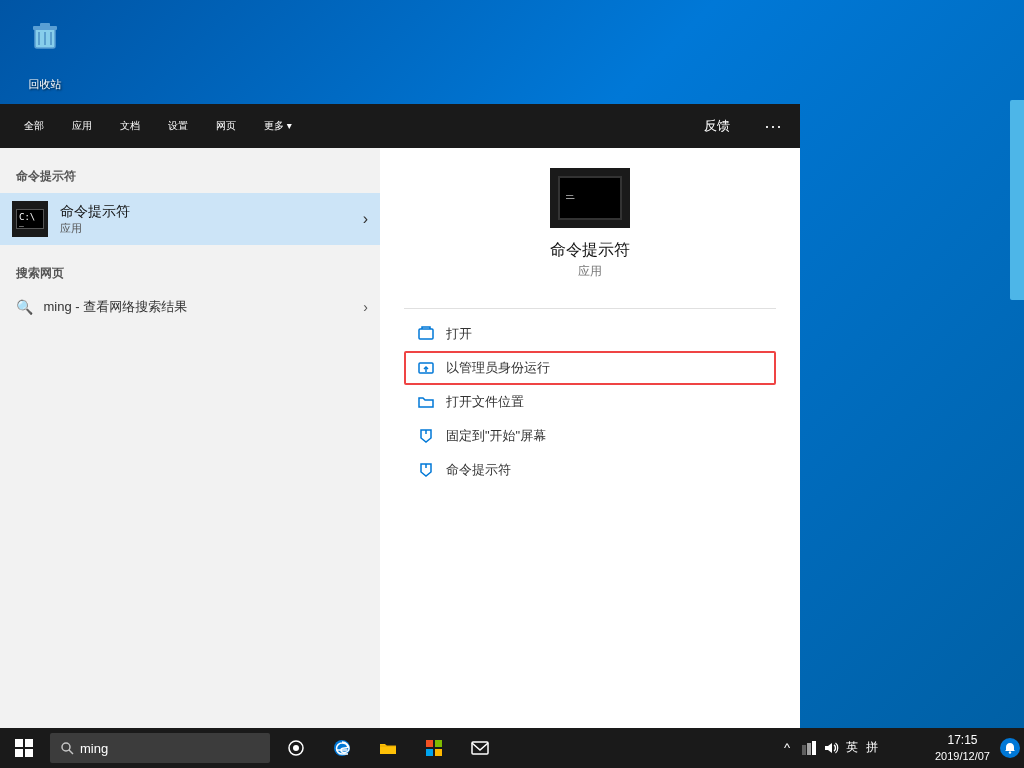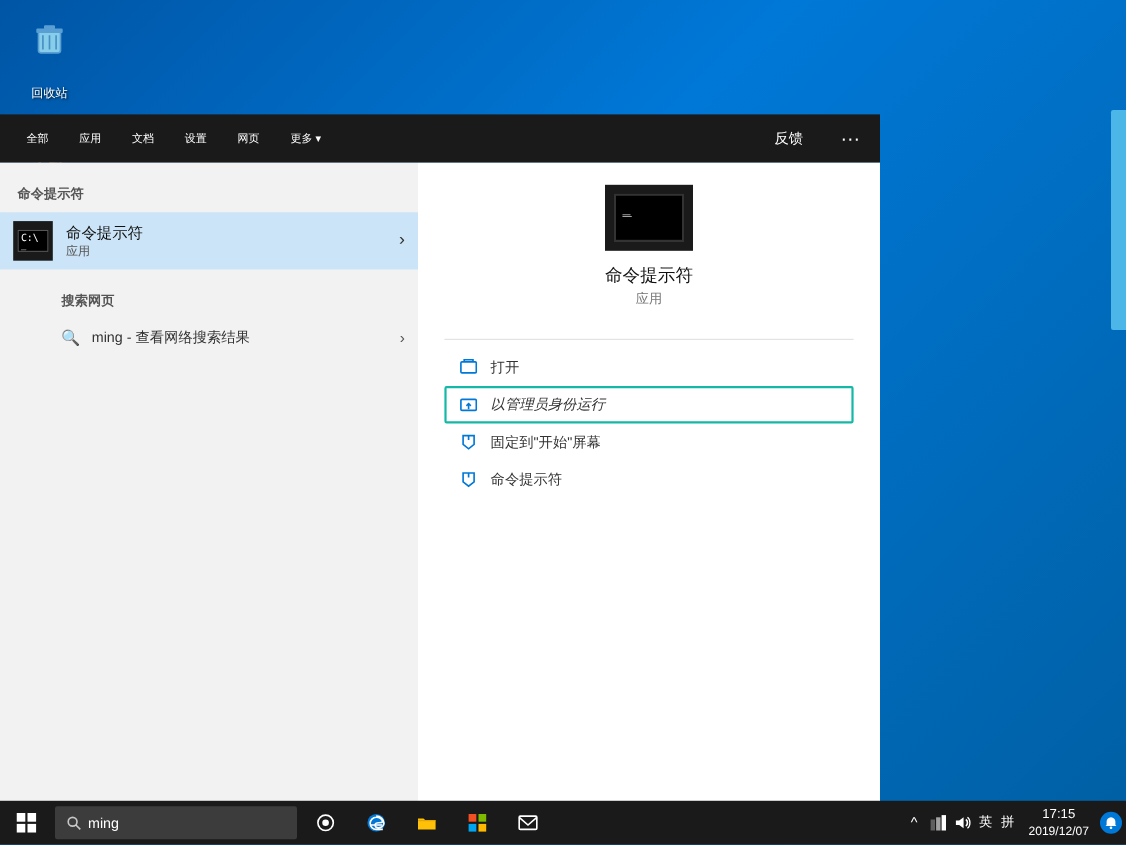--- a/index.html
+++ b/index.html
@@ -136,20 +136,21 @@
       align-items: center;
       justify-content: center;
       font-size: 13px;
       cursor: pointer;
     }
     .tray-clock {
       text-align: center;
       line-height: 1.3;
       cursor: pointer;
       padding: 0 6px;
+      margin-left: 44px;
     }
     .tray-clock .time { font-size: 12px; }
     .tray-clock .date { font-size: 11px; }
     .tray-lang {
       font-size: 12px;
       cursor: pointer;
       padding: 0 3px;
     }
 
     
@@ -253,21 +254,20 @@
     .best-match-arrow {
       position: absolute;
       right: 12px;
       color: #333;
       font-size: 16px;
     }
 
     
     .web-search-section {
       padding: 12px 0 0 0;
-      margin-left: 40px;
     }
     .web-search-item {
       display: flex;
       align-items: center;
       padding: 8px 16px;
       cursor: pointer;
       font-size: 13px;
       color: #333;
       position: relative;
     }
@@ -349,24 +349,23 @@
     .action-item {
       display: flex;
       align-items: center;
       padding: 8px 12px;
       cursor: pointer;
       font-size: 13px;
       color: #333;
       border-radius: 2px;
     }
     .action-item.highlighted {
-      border: 2px solid #14b8a6;
+      border: 2px solid #ef4444;
       background: white;
       padding: 6px 10px;
-      font-style: italic;
     }
     .action-icon {
       margin-right: 10px;
       font-size: 14px;
       color: #0078d7;
       width: 20px;
       display: flex;
       align-items: center;
       justify-content: center;
     }
@@ -512,20 +511,28 @@
                   <rect x="1" y="3" width="14" height="10" rx="1" fill="none" stroke="#0078d7" stroke-width="1.5"></rect>
                   <path d="M6 9 L8 7 L10 9" fill="none" stroke="#0078d7" stroke-width="1.5"></path>
                   <path d="M8 7 L8 12" stroke="#0078d7" stroke-width="1.5"></path>
                 </svg>
             </span>
             <span>以管理员身份运行</span>
           </li>
           <li class="action-item">
             <span class="action-icon">
               <svg width="16" height="16" viewBox="0 0 16 16">
+                  <path d="M1 4 L1 13 L15 13 L15 6 L7 6 L5 4 Z" fill="none" stroke="#0078d7" stroke-width="1.5"></path>
+                </svg>
+            </span>
+            <span>打开文件位置</span>
+          </li>
+          <li class="action-item">
+            <span class="action-icon">
+              <svg width="16" height="16" viewBox="0 0 16 16">
                   <path d="M3 2 L13 2 L13 10 L8 14 L3 10 Z" fill="none" stroke="#0078d7" stroke-width="1.5"></path>
                   <line x1="8" y1="2" x2="8" y2="6" stroke="#0078d7" stroke-width="1.5"></line>
                 </svg>
             </span>
             <span>固定到"开始"屏幕</span>
           </li>
           <li class="action-item">
             <span class="action-icon">
               <svg width="16" height="16" viewBox="0 0 16 16">
                   <path d="M3 2 L13 2 L13 10 L8 14 L3 10 Z" fill="none" stroke="#0078d7" stroke-width="1.5"></path>

